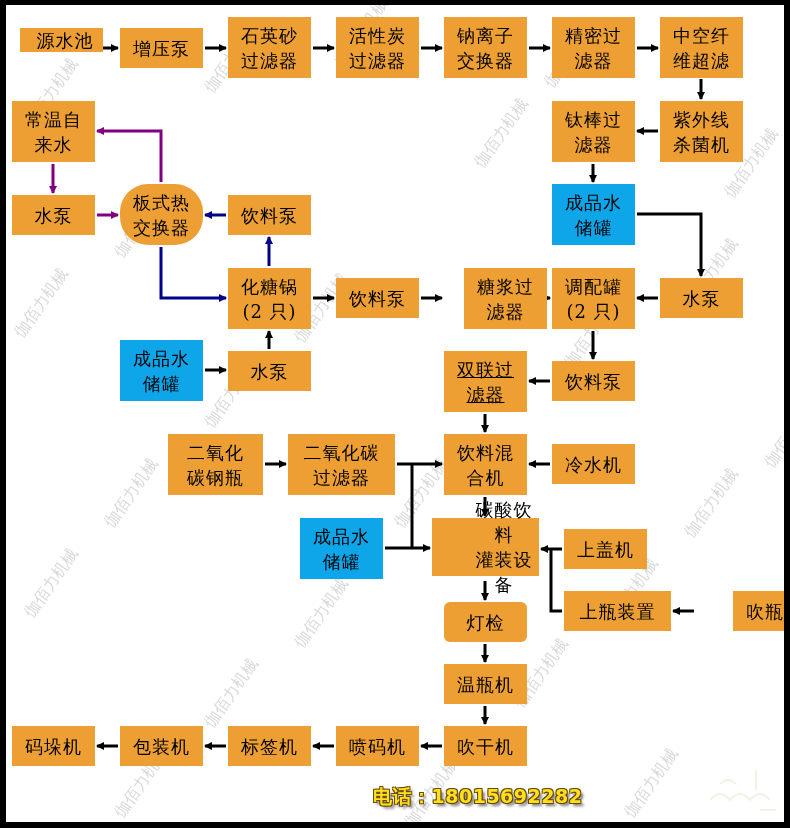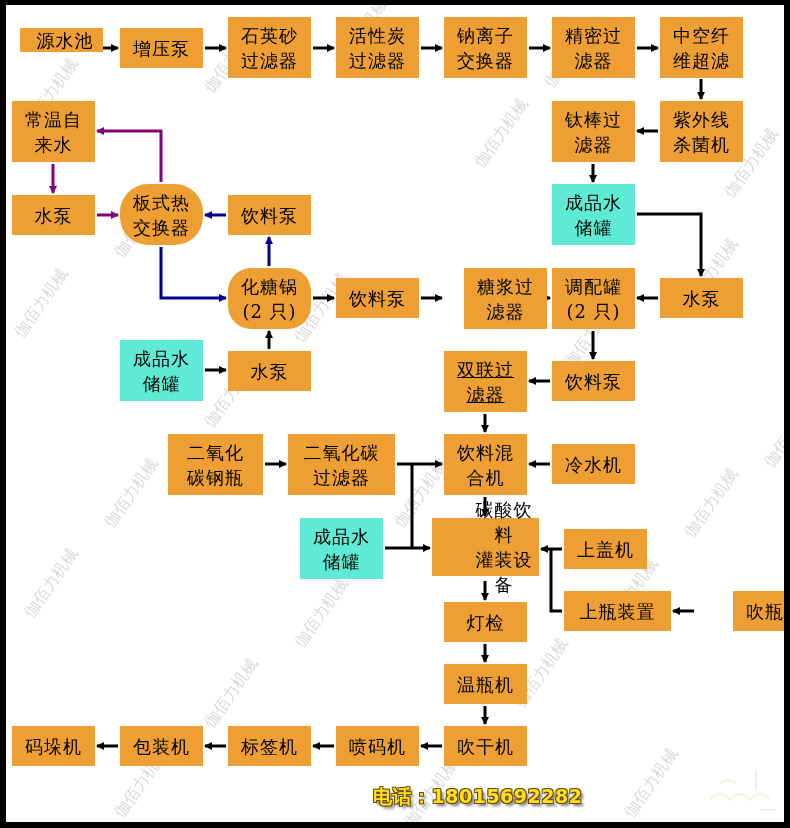--- a/index.html
+++ b/index.html
@@ -1,19 +1,19 @@
 <!DOCTYPE html>
 <html><head>
 <meta charset="utf-8">
 <style>
   html, body { margin: 0; padding: 0; }
   body { width: 790px; height: 828px; position: relative; background: #ffffff; overflow: hidden; font-family: "DejaVu Serif", "Liberation Serif", serif; }
   .frame { position: absolute; left: 0; top: 0; width: 790px; height: 828px; box-sizing: border-box; border-left: 6px solid #000; border-top: 5px solid #000; border-right: 6px solid #000; border-bottom: 6px solid #000; }
   .node { position: absolute; background: #EE9F33; color: #000; display: flex; align-items: center; justify-content: center; text-align: center; font-size: 18px; line-height: 25px; box-sizing: border-box; padding: 0 2px; letter-spacing: 1px; }
-  .node.red { background: #5eead4; }
+  .node.red { background: #0ea5e9; }
   .node span { white-space: pre-line; }
   svg.links { position: absolute; left: 0; top: 0; }
   .wm { position: absolute; color: rgba(170,170,170,0.45); font-size: 16px; transform: rotate(-55deg); transform-origin: left top; font-family: "DejaVu Sans", sans-serif; white-space: nowrap; pointer-events: none; }
   .phone { position: absolute; left: 373px; top: 784px; font-family: "DejaVu Sans", sans-serif; font-weight: bold; font-size: 19px; color: #FFE020; text-shadow: -1px -1px 0 #6b4a00, 1px -1px 0 #6b4a00, -1px 1px 0 #6b4a00, 1px 1px 0 #6b4a00, 3px 3px 3px rgba(0,0,0,0.55); letter-spacing: 0.5px; }
   .logo { position: absolute; left: 700px; top: 760px; width: 80px; height: 56px; opacity: 0.25; }
 </style>
 </head>
 <body>
 
 <div class="wm" style="left:20px;top:120px;">伽佰力机械</div>
@@ -157,21 +157,21 @@
     <span>水泵</span>
   </div>
 <div class="node" style="left:120px;top:184px;width:83px;height:61px;border-radius:28px;">
     <span>板式热
 交换器</span>
   </div>
 <div class="node" style="left:228px;top:195px;width:83px;height:40px;">
     <span>饮料泵</span>
   </div>
 
-<div class="node" style="left:228px;top:268px;width:83px;height:61px;border-radius:23px;">
+<div class="node" style="left:228px;top:268px;width:83px;height:61px;">
     <span>化糖锅
 (2 只)</span>
   </div>
 <div class="node" style="left:336px;top:278px;width:83px;height:40px;">
     <span>饮料泵</span>
   </div>
 <div class="node" style="left:444px;top:268px;width:83px;height:61px;margin-left:20px;">
     <span>糖浆过
 滤器</span>
   </div>
@@ -225,21 +225,21 @@
 <div class="node" style="left:564px;top:529px;width:83px;height:40px;">
     <span>上盖机</span>
   </div>
 
 <div class="node" style="left:564px;top:591px;width:107px;height:40px;">
     <span>上瓶装置</span>
   </div>
 <div class="node" style="left:696px;top:591px;width:83px;height:40px;margin-left:37px;">
     <span>吹瓶机</span>
   </div>
-<div class="node" style="left:444px;top:602px;width:83px;height:40px;">
+<div class="node" style="left:444px;top:602px;width:83px;height:40px;border-radius:6px;">
     <span>灯检</span>
   </div>
 
 <div class="node" style="left:444px;top:664px;width:83px;height:40px;">
     <span>温瓶机</span>
   </div>
 
 <div class="node" style="left:444px;top:726px;width:83px;height:40px;">
     <span>吹干机</span>
   </div>

